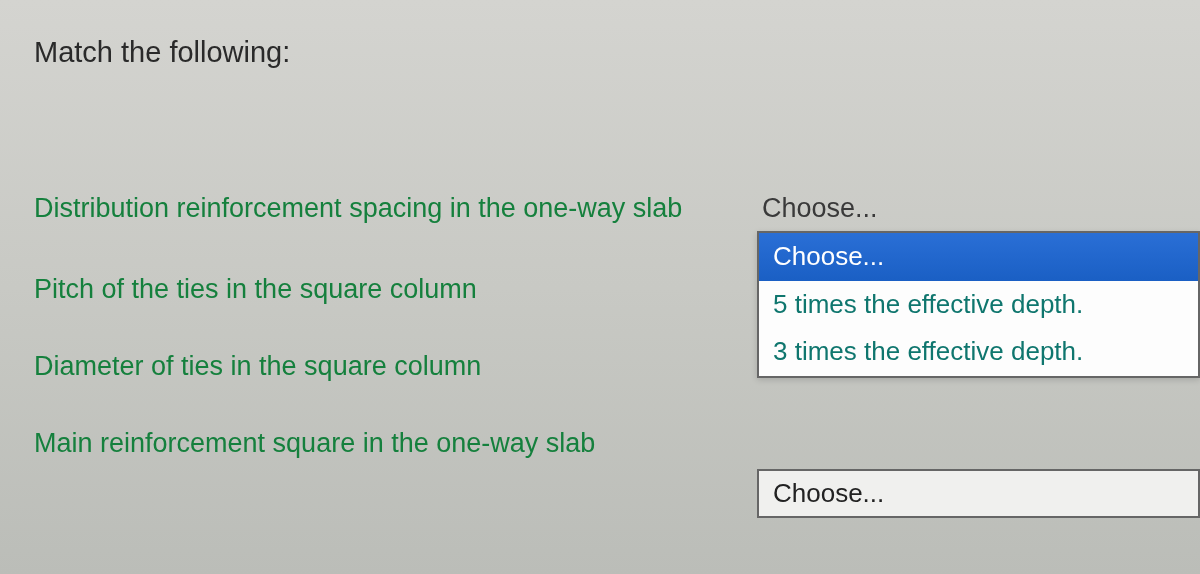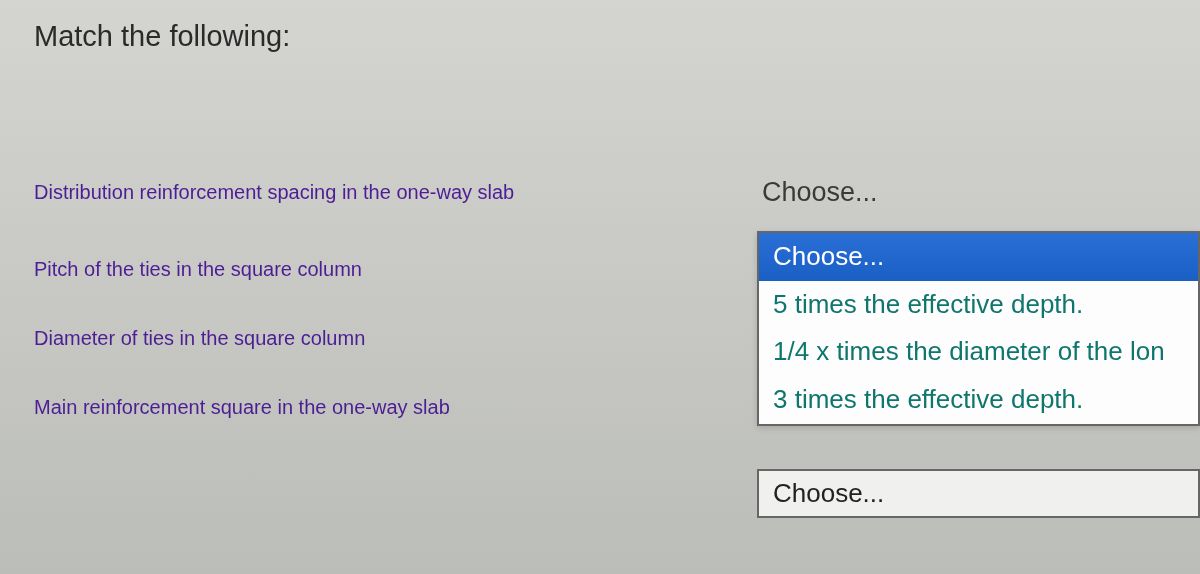--- a/index.html
+++ b/index.html
@@ -10,36 +10,36 @@
     body {
       font-family: -apple-system, BlinkMacSystemFont, "Segoe UI", Arial, sans-serif;
       background: linear-gradient(to bottom, #d4d4d0 0%, #c8c9c4 50%, #bbbdb8 100%);
       width: 1200px;
       height: 574px;
       overflow: hidden;
       position: relative;
       color: #3a3a3a;
     }
     .content {
-      padding: 20px 0 0 34px;
+      padding: 36px 0 0 34px;
     }
     .heading {
       font-size: 29px;
       font-weight: 500;
       color: #2a2a2a;
       margin-bottom: 120px;
     }
     .row {
       display: flex;
       align-items: center;
       margin-bottom: 46px;
     }
     .prompt {
-      font-size: 20px;
-      color: #4c1d95;
+      font-size: 27px;
+      color: #15803d;
       width: 720px;
       flex-shrink: 0;
     }
     .select-closed {
       font-size: 27px;
       color: #3a3a3a;
       padding: 4px 8px;
     }
     .dropdown-box {
       position: absolute;
@@ -95,17 +95,16 @@
   </div>
 
   <div class="row">
     <div class="prompt">Main reinforcement square in the one-way slab</div>
   </div>
 </div>
 
 <div class="dropdown-box">
   <div class="dropdown-item selected">Choose...</div>
   <div class="dropdown-item">5 times the effective depth.</div>
-  <div class="dropdown-item">1/4 x times the diameter of the lon</div>
   <div class="dropdown-item">3 times the effective depth.</div>
 </div>
 
 <div class="last-choose">Choose...</div>
 
 </body></html>

